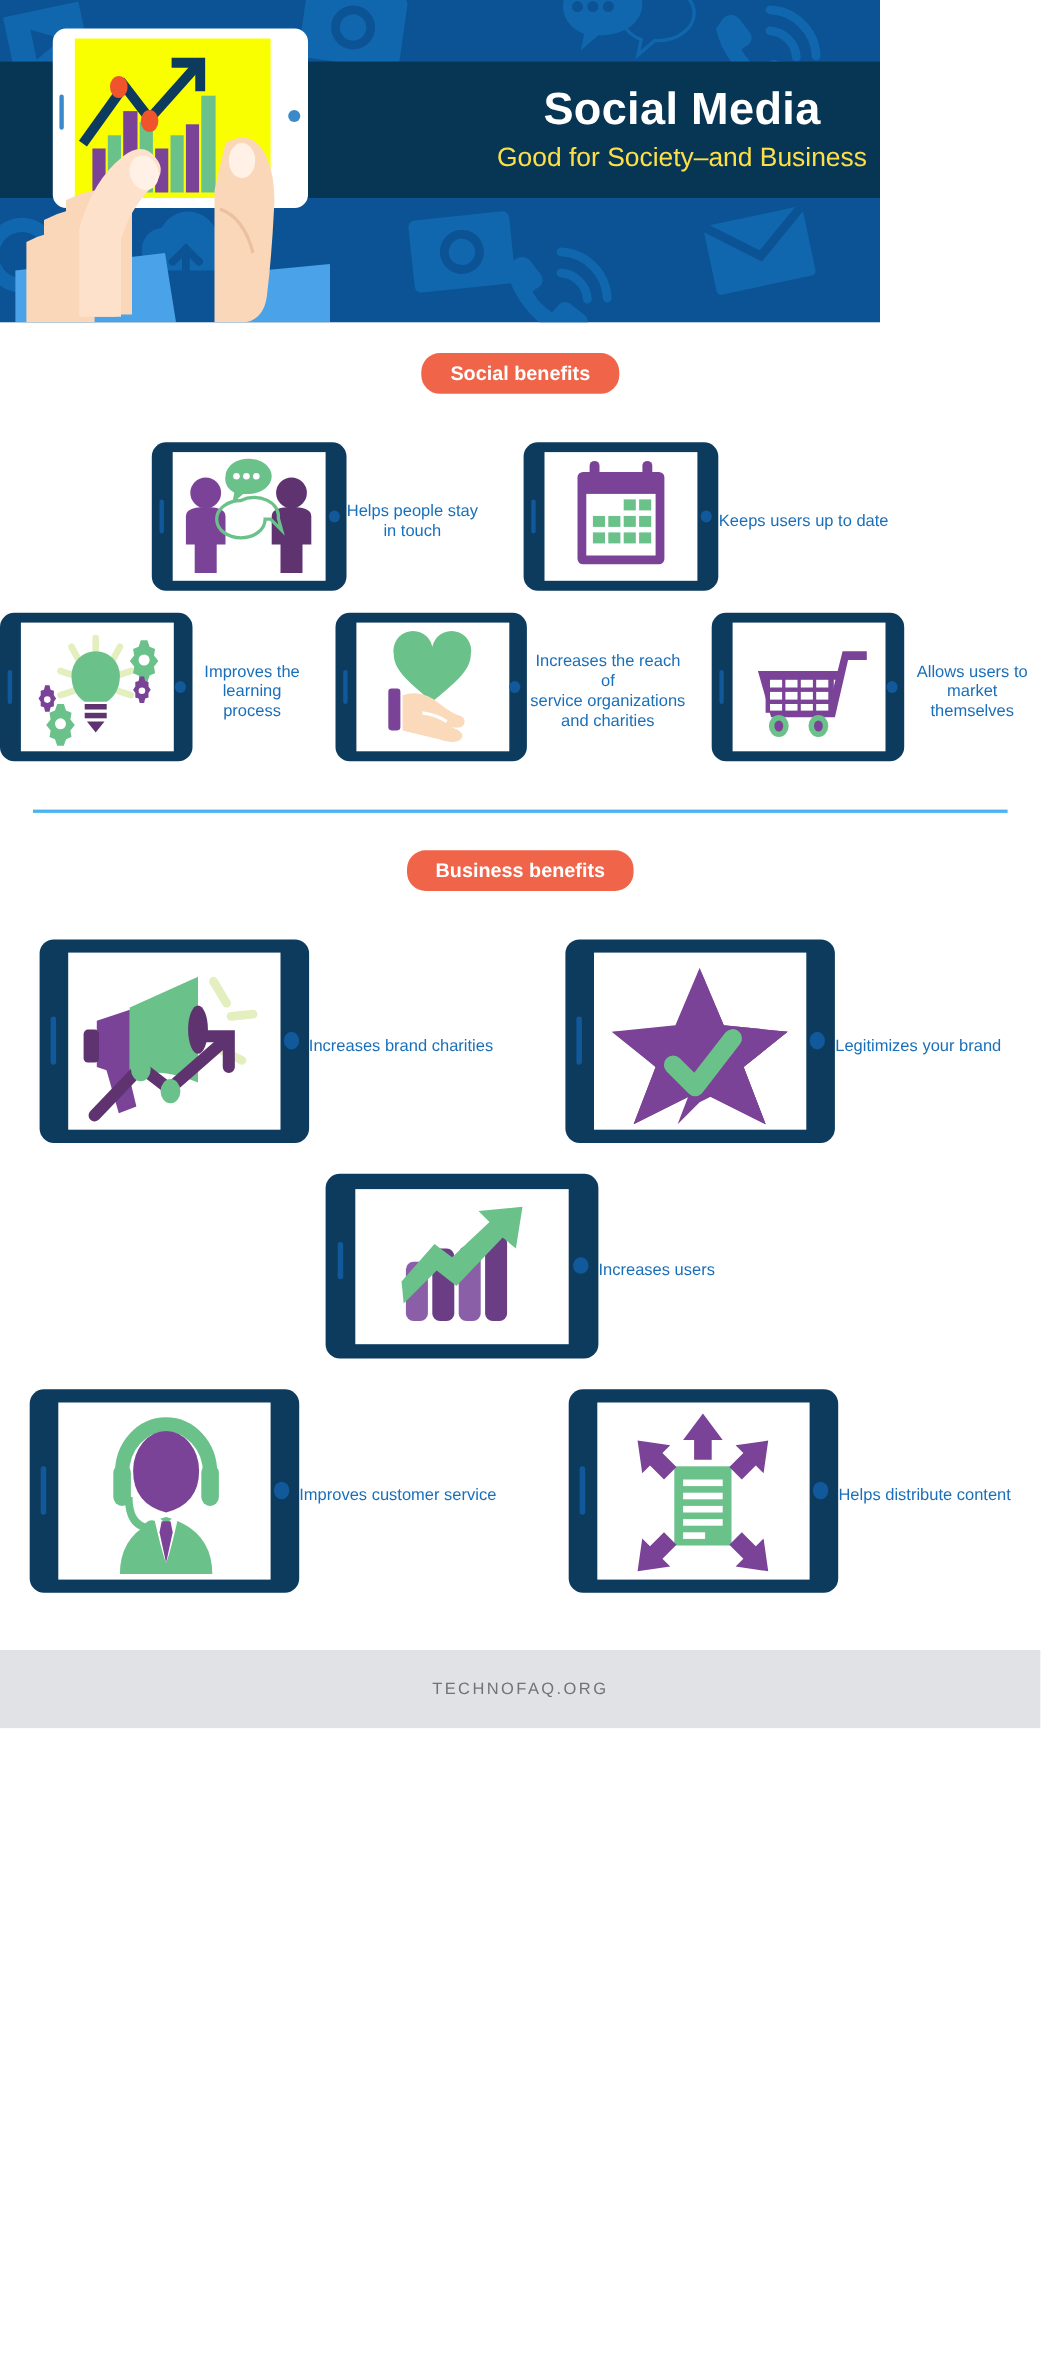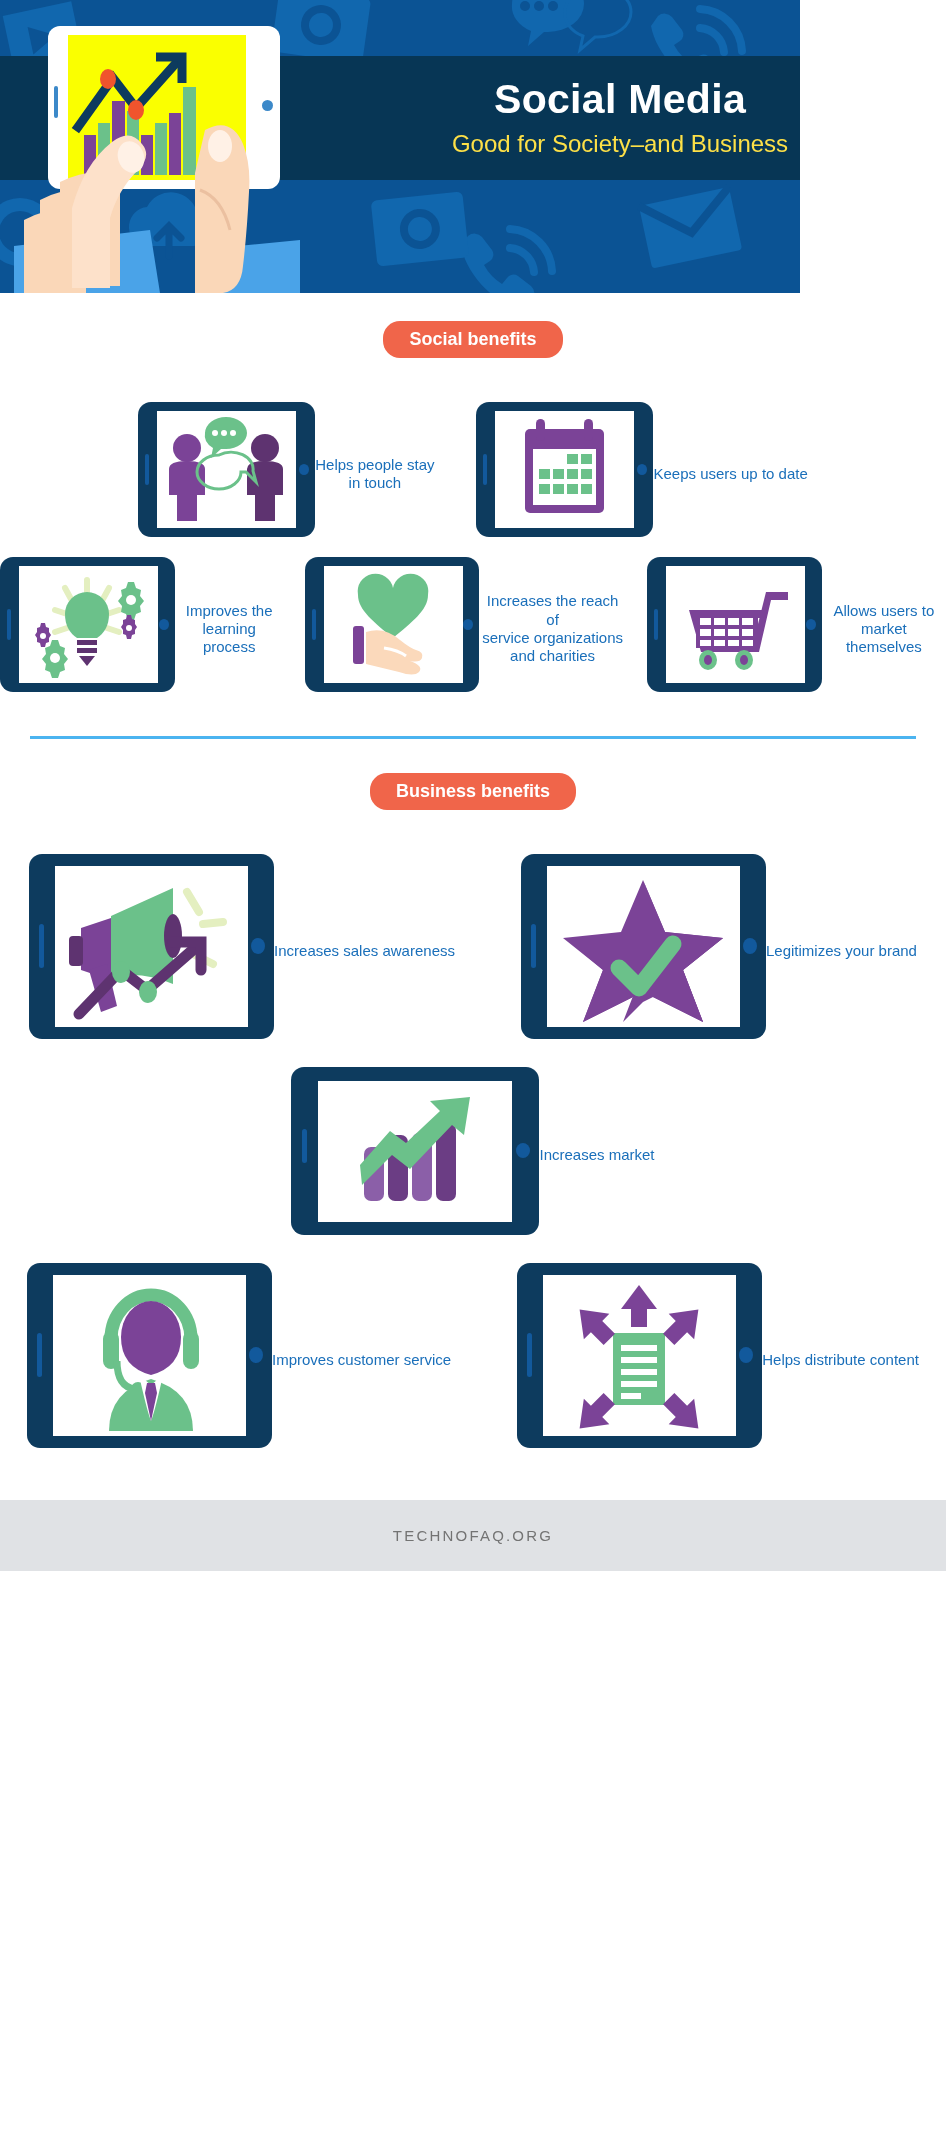--- a/index.html
+++ b/index.html
@@ -516,21 +516,21 @@
 
             <path d="M24 148 L66 104 L92 124 L140 82" fill="none" stroke="#5E3370" stroke-width="11" stroke-linecap="round"></path>
             <path d="M118 76 L146 76 L146 104" fill="none" stroke="#5E3370" stroke-width="11" stroke-linecap="round"></path>
             <ellipse cx="66" cy="106" rx="9" ry="11" fill="#6BC18A"></ellipse>
             <ellipse cx="93" cy="126" rx="9" ry="11" fill="#6BC18A"></ellipse>
           </svg>
         </div>
         <div class="vol"></div>
         <div class="home-btn"></div>
       </div>
-      <div class="caption">Increases sales awareness</div>
+      <div class="caption">Increases brand charities</div>
     </div>
 
     <div class="card">
       <div class="tablet t-lg">
         <div class="screen">
           <svg viewBox="0 0 193 161" aria-hidden="true">
             <path d="M96 14 L118 66 L176 72 L136 104 L156 156 L116 126 L96 136 L76 156 L96 104 L56 72 L114 66 Z" fill="#7B4397"></path>
             <path d="M18 72 L176 72 L136 104 L156 156 L96 126 L36 156 L56 104 Z" fill="#7B4397"></path>
             <path d="M96 14 L118 66 L176 72 L136 104 L156 156 L96 126 L36 156 L56 104 L16 72 L74 66 Z" fill="#7B4397"></path>
             <path d="M72 102 L92 122 L126 78" fill="none" stroke="#6BC18A" stroke-width="17" stroke-linecap="round" stroke-linejoin="round"></path>
@@ -553,21 +553,21 @@
             <rect x="46" y="66" width="20" height="54" rx="7" fill="#8B5FA8"></rect>
             <rect x="70" y="54" width="20" height="66" rx="7" fill="#6B3D84"></rect>
             <rect x="94" y="52" width="20" height="68" rx="7" fill="#8B5FA8"></rect>
             <rect x="118" y="42" width="20" height="78" rx="7" fill="#6B3D84"></rect>
             <path d="M42 84 L72 50 L88 62 L122 30 L112 20 L152 16 L146 54 L134 44 L92 88 L74 74 L44 104 Z" fill="#6BC18A"></path>
           </svg>
         </div>
         <div class="vol"></div>
         <div class="home-btn"></div>
       </div>
-      <div class="caption">Increases market</div>
+      <div class="caption">Increases users</div>
     </div>
   </div>
 
   <div class="sp-28"></div>
 
   <div class="cards-row" style="gap:66px;">
 
     <div class="card">
       <div class="tablet t-lg">
         <div class="screen">

